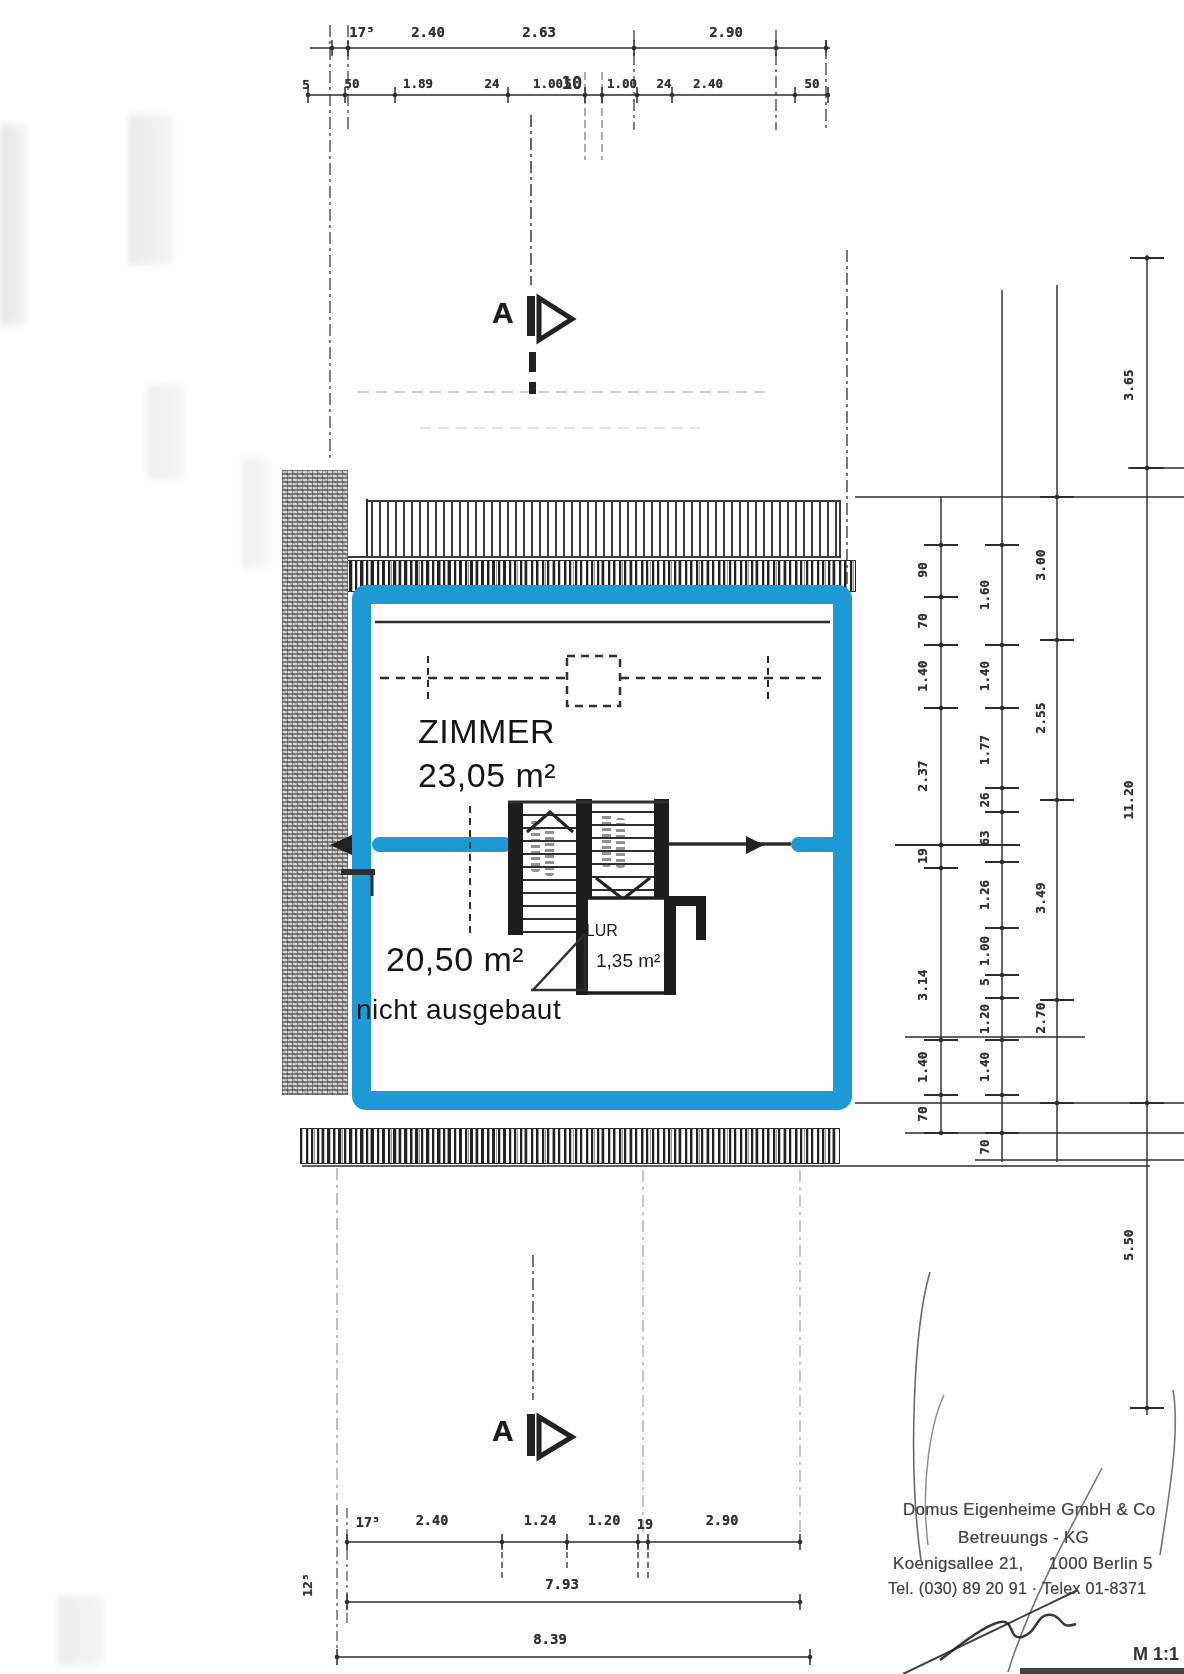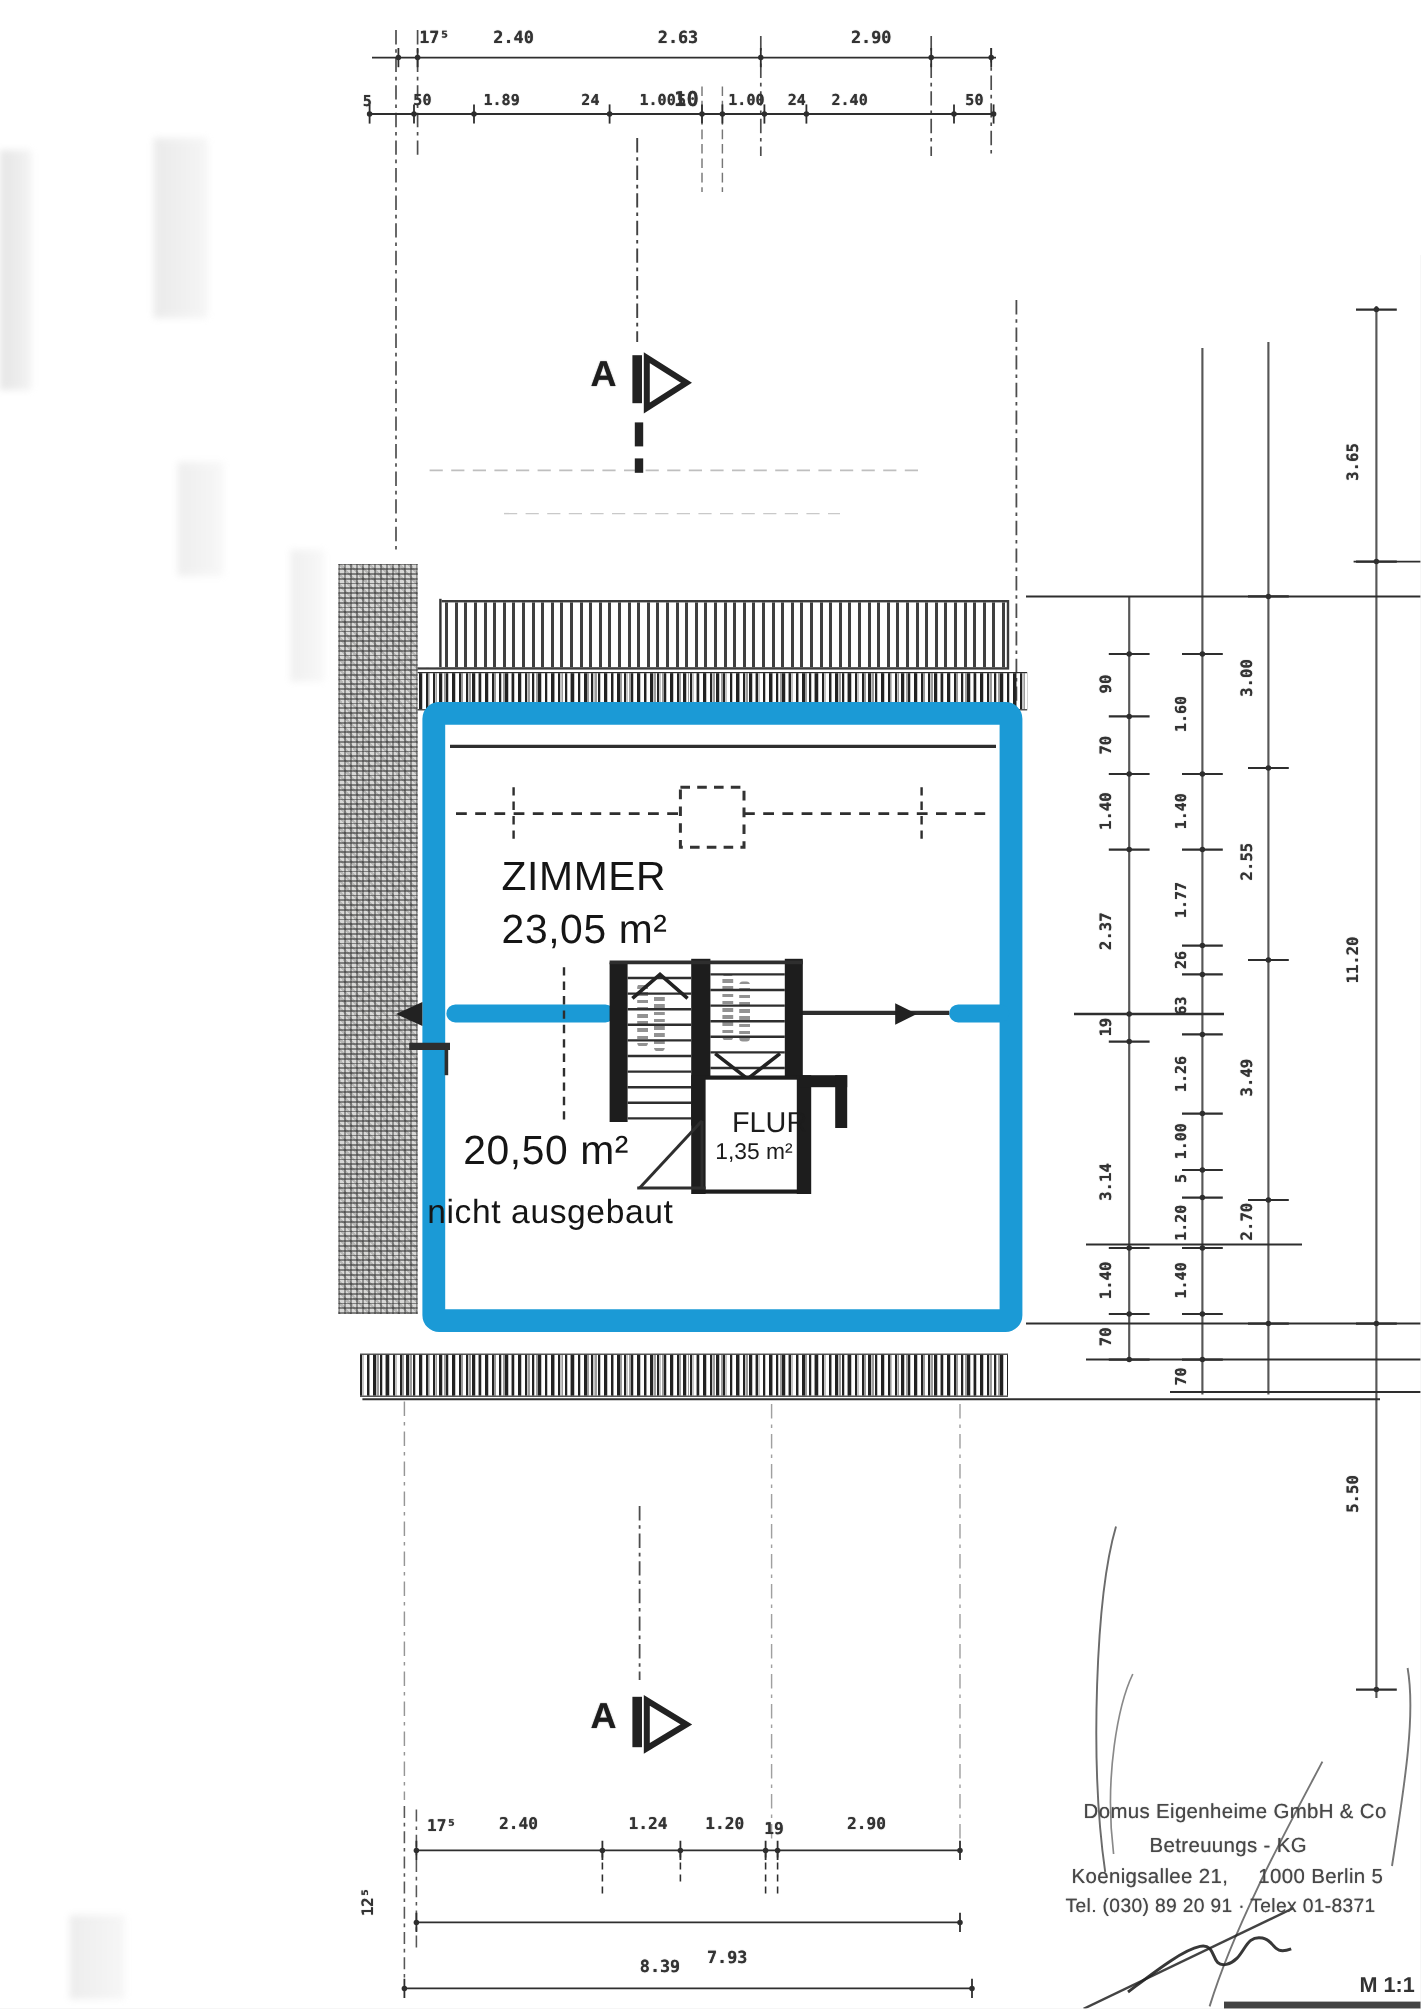--- a/index.html
+++ b/index.html
@@ -269,35 +269,35 @@
       <path d="M1160,1555 C1170,1490 1180,1430 1173,1390" fill="none" stroke="#3a3a3a" stroke-width="1.6" opacity="0.7"></path>
       <path d="M1008,1672 C1030,1600 1080,1510 1102,1468" fill="none" stroke="#3a3a3a" stroke-width="1.6" opacity="0.7"></path>
       <path d="M903,1674 L1078,1590" fill="none" stroke="#222" stroke-width="2" opacity="0.85"></path>
       <path d="M940,1660 C960,1645 985,1625 1000,1622 C1015,1619 1008,1640 1022,1637 C1038,1633 1036,1612 1052,1615 C1063,1617 1060,1630 1076,1624" fill="none" stroke="#222" stroke-width="2.5" opacity="0.9"></path>
     </svg>
 
   <div class="room-label" style="left:418px;top:712px;">ZIMMER</div>
   <div class="room-label" style="left:418px;top:756px;">23,05 m²</div>
   <div class="room-label" style="left:386px;top:940px;">20,50 m²</div>
   <div class="room-label" style="left:356px;top:994px;font-size:28px;">nicht ausgebaut</div>
-  <div class="small-label" style="left:610px;top:922px;font-size:24px;">FLUR</div>
+  <div class="small-label" style="left:576px;top:922px;font-size:16px;">FLUR</div>
   <div class="small-label" style="left:596px;top:950px;font-size:19px;">1,35 m²</div>
 
 
   <div class="marker-letter" style="left:492px;top:296px;">A</div>
   <div class="marker-letter" style="left:492px;top:1414px;">A</div>
 
-  <div class="dim" style="left:562px;top:1632px;font-size:14px;margin-left:44px;">7.93</div>
+  <div class="dim" style="left:562px;top:1584px;font-size:14px;">7.93</div>
   <div class="dim" style="left:550px;top:1639px;font-size:14px;">8.39</div>
   <div class="dim rot" style="left:307px;top:1585px;">12⁵</div>
 
   <div id="dim-layer">
       <div class="dim" style="left: 362px; top: 32px; font-size: 14px;">17⁵</div>
       <div class="dim" style="left: 428px; top: 32px; font-size: 14px;">2.40</div>
-      <div class="dim" style="left: 565px; top: 32px; font-size: 14px; text-align: center;">2.63</div>
+      <div class="dim" style="left: 539px; top: 32px; font-size: 14px; text-align: center;">2.63</div>
       <div class="dim" style="left: 726px; top: 32px; font-size: 14px;">2.90</div>
       <div class="dim" style="left: 306px; top: 84px; font-size: 12.5px;">5</div>
       <div class="dim" style="left: 352px; top: 83px; font-size: 12.5px;">50</div>
       <div class="dim" style="left: 418px; top: 83px; font-size: 12.5px;">1.89</div>
       <div class="dim" style="left: 492px; top: 83px; font-size: 12.5px;">24</div>
       <div class="dim" style="left: 548px; top: 83px; font-size: 12.5px;">1.00</div>
       <div class="dim" style="left: 568px; top: 83px; font-size: 12.5px;">5</div>
       <div class="dim" style="left: 572px; top: 83px; font-size: 17px;">10</div>
       <div class="dim" style="left: 622px; top: 83px; font-size: 12.5px;">1.00</div>
       <div class="dim" style="left: 664px; top: 83px; font-size: 12.5px;">24</div>

